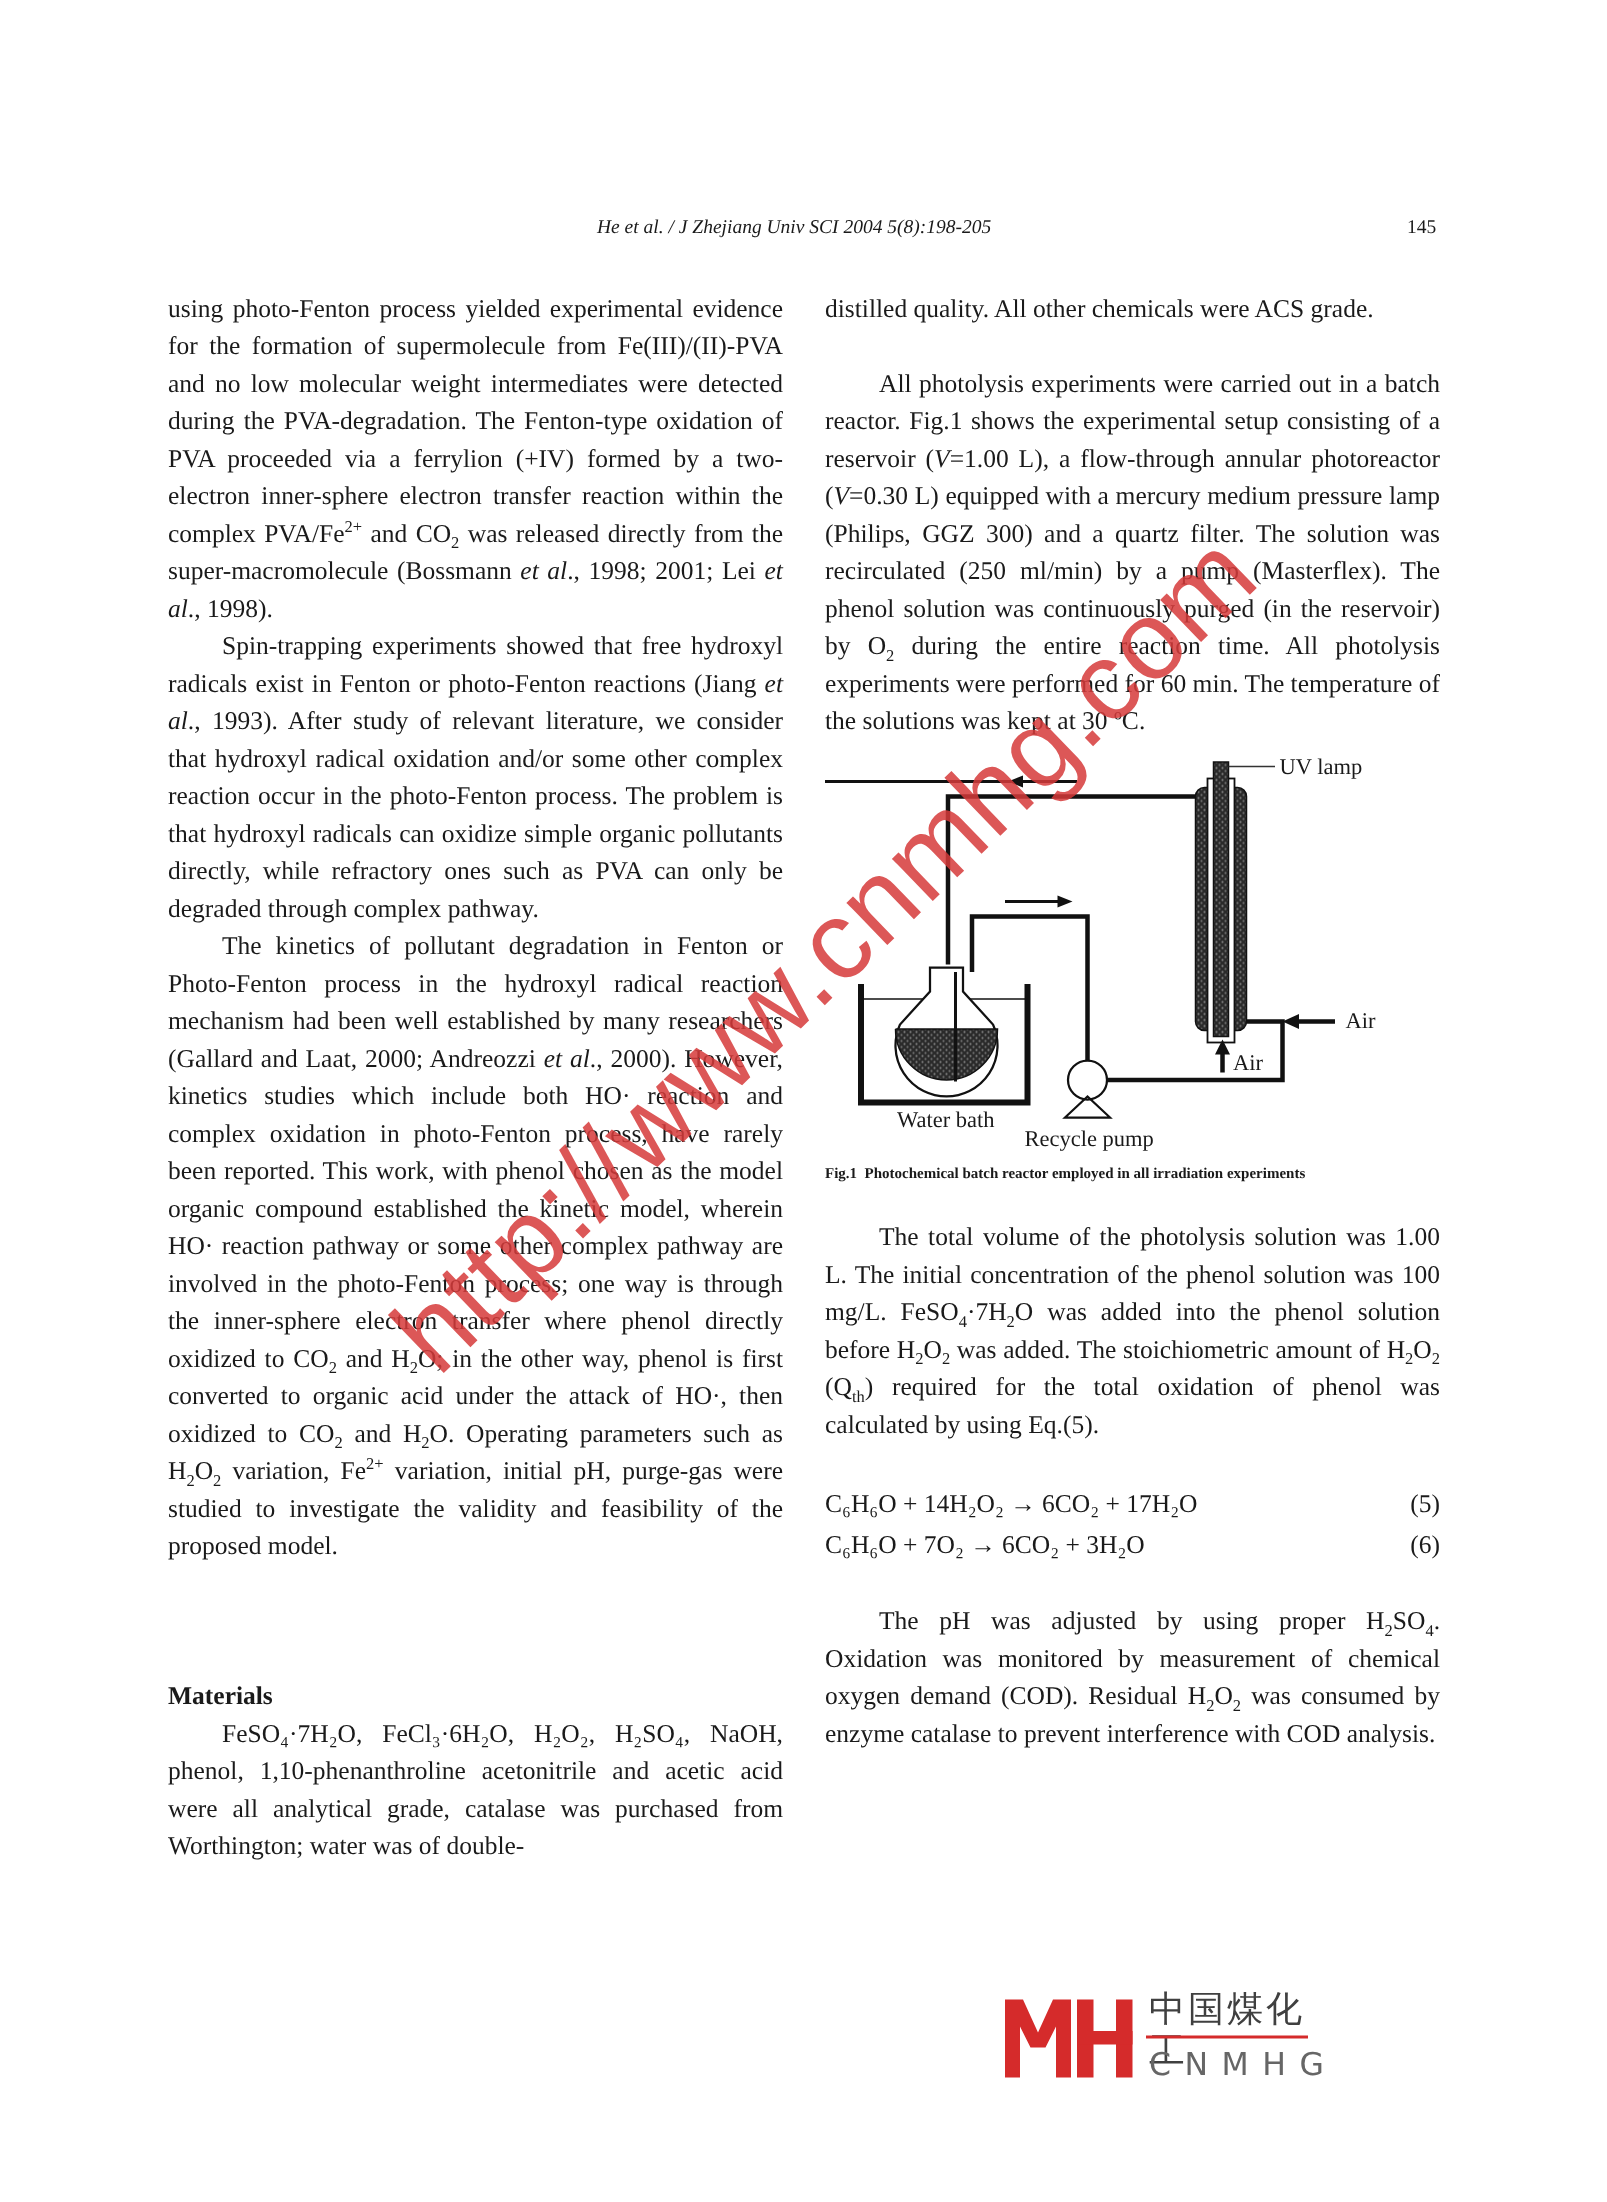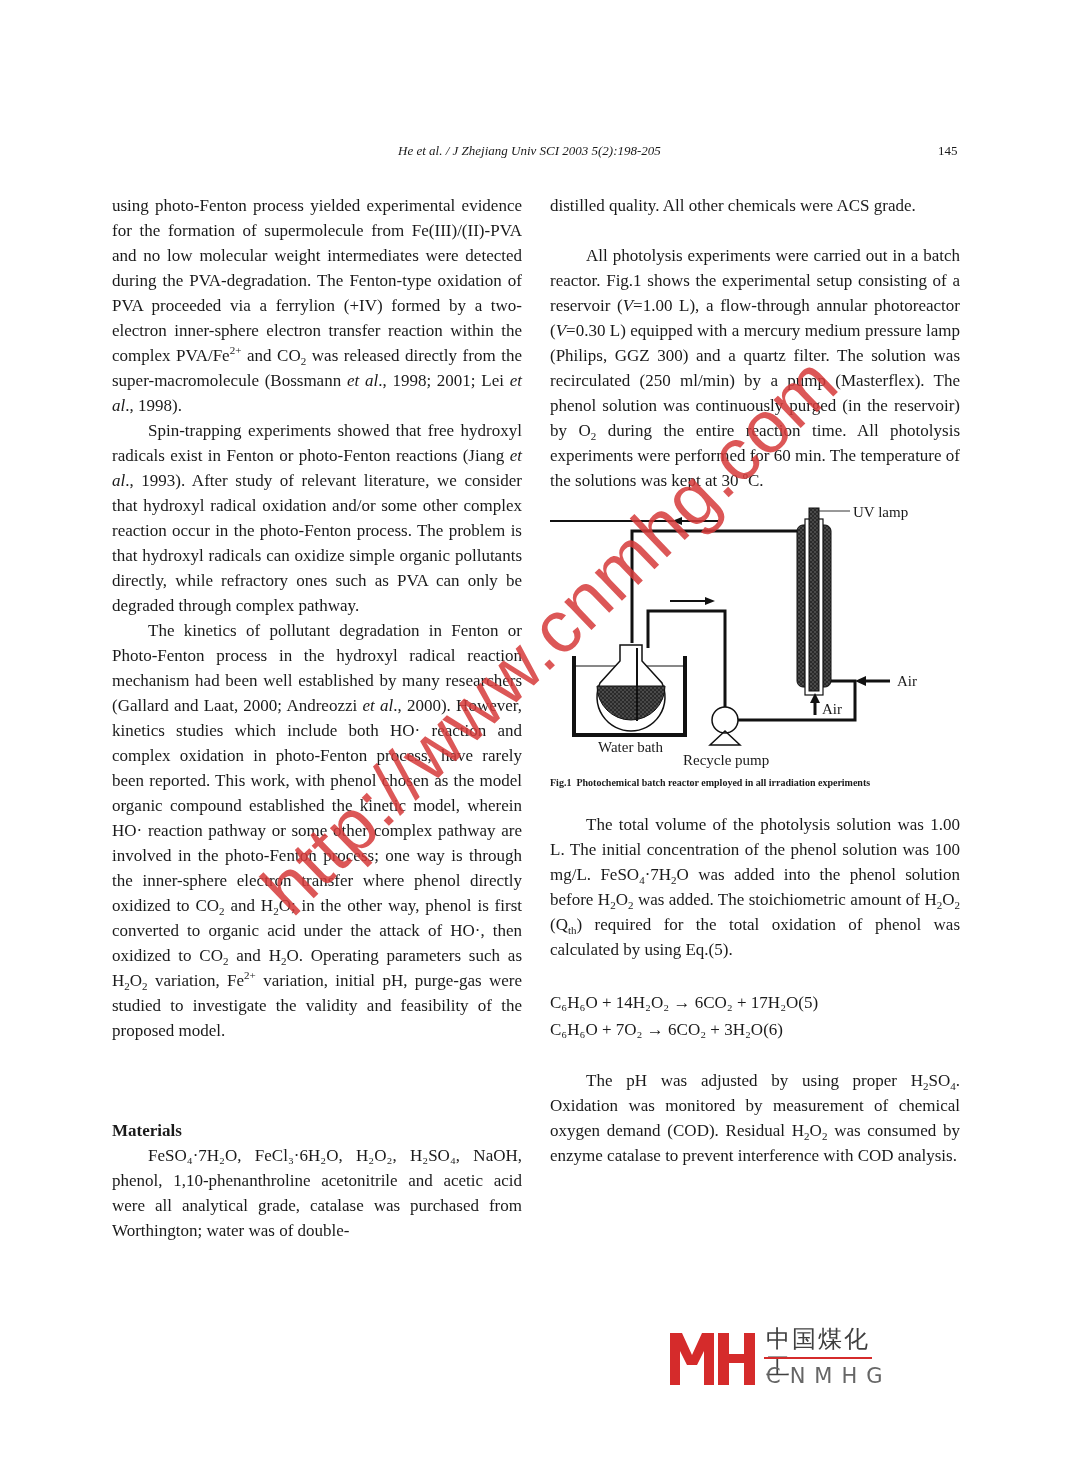--- a/index.html
+++ b/index.html
@@ -17,38 +17,38 @@
   .sec-head { margin: 0; font-weight: normal; font-size: 17px; }
   .sub-head { margin: 0; font-weight: bold; font-size: 17px; }
   sub, sup { font-size: 11px; line-height: 0; }
   .gap25 { height: 25px; }
   .gap50 { height: 50px; }
   .figure { position: relative; width: 410px; height: 270px; margin-top: 10px; }
   .figure svg { position: absolute; left: 0; top: 0; }
   .fig-label { position: absolute; font-size: 15px; line-height: 16px; white-space: nowrap; }
   .caption { font-family: "Liberation Serif", serif; font-weight: bold; font-size: 10px;
              line-height: 19px; margin: 4px 0 0 -2px; }
-  .equation { display: flex; font-size: 17px; line-height: 27px; }
+  .equation { display: flex; justify-content: space-between; font-size: 17px; line-height: 27px; }
   .watermark-url { position: absolute; left: 245px; top: 870px; transform-origin: 0 0;
                    transform: rotate(-44deg); color: #d63a3a; font-family: "Liberation Sans", sans-serif;
                    font-size: 74px; letter-spacing: 1px; white-space: nowrap; opacity: 0.85;
                    pointer-events: none; }
   .logo { position: absolute; left: 668px; top: 1325px; width: 220px; height: 62px; }
   .logo .mark { position: absolute; left: 0; top: 0; }
   .logo .cn { position: absolute; left: 98px; top: 0; font-family: "DejaVu Sans", sans-serif;
               font-size: 24px; color: #404040; letter-spacing: 2px; line-height: 28px; }
   .logo .rule { position: absolute; left: 96px; top: 32px; width: 108px; height: 2px; background: #d52b2b; }
   .logo .en { position: absolute; left: 98px; top: 38px; font-family: "DejaVu Sans", sans-serif;
               font-size: 21px; color: #666; letter-spacing: 9px; line-height: 26px; }
 </style>
 </head>
 <body>
 
 <div class="running-head">
-  <span class="journal">He et al. / J Zhejiang Univ SCI   2003 5(2):198-205</span>
+  <span class="journal">He et al. / J Zhejiang Univ SCI   2004 5(8):198-205</span>
   <span class="pageno">145</span>
 </div>
 
 <div class="col left">
   <p><span>using photo-Fenton process yielded experimental evidence for the formation of supermolecule from Fe(III)/(II)-PVA and no low molecular weight intermediates were detected during the PVA-degradation. The Fenton-type oxidation of PVA proceeded via a ferrylion (+IV) formed by a two-electron inner-sphere electron transfer reaction within the complex PVA/Fe</span><sup>2+</sup><span> and CO</span><sub>2</sub><span> was released directly from the super-macromolecule (Bossmann </span><i>et al</i><span>., 1998; 2001; Lei </span><i>et al</i><span>., 1998).</span></p>
   <p class="indent"><span>Spin-trapping experiments showed that free hydroxyl radicals exist in Fenton or photo-Fenton reactions (Jiang </span><i>et al</i><span>., 1993). After study of relevant literature, we consider that hydroxyl radical oxidation and/or some other complex reaction occur in the photo-Fenton process. The problem is that hydroxyl radicals can oxidize simple organic pollutants directly, while refractory ones such as PVA can only be degraded through complex pathway.</span></p>
   <p class="indent"><span>The kinetics of pollutant degradation in Fenton or Photo-Fenton process in the hydroxyl radical reaction mechanism had been well established by many researchers (Gallard and Laat, 2000; Andreozzi </span><i>et al</i><span>., 2000). However, kinetics studies which include both HO· reaction and complex oxidation in photo-Fenton process, have rarely been reported. This work, with phenol chosen as the model organic compound established the kinetic model, wherein HO· reaction pathway or some other complex pathway are involved in the photo-Fenton process; one way is through the inner-sphere electron transfer where phenol directly oxidized to CO</span><sub>2</sub><span> and H</span><sub>2</sub><span>O; in the other way, phenol is first converted to organic acid under the attack of HO·, then oxidized to CO</span><sub>2</sub><span> and H</span><sub>2</sub><span>O. Operating parameters such as H</span><sub>2</sub><span>O</span><sub>2</sub><span> variation, Fe</span><sup>2+</sup><span> variation, initial pH, purge-gas were studied to investigate the validity and feasibility of the proposed model.</span></p>
   <div class="gap50"></div>
   <div class="gap25"></div>
   <h3 class="sub-head">Materials</h3>

